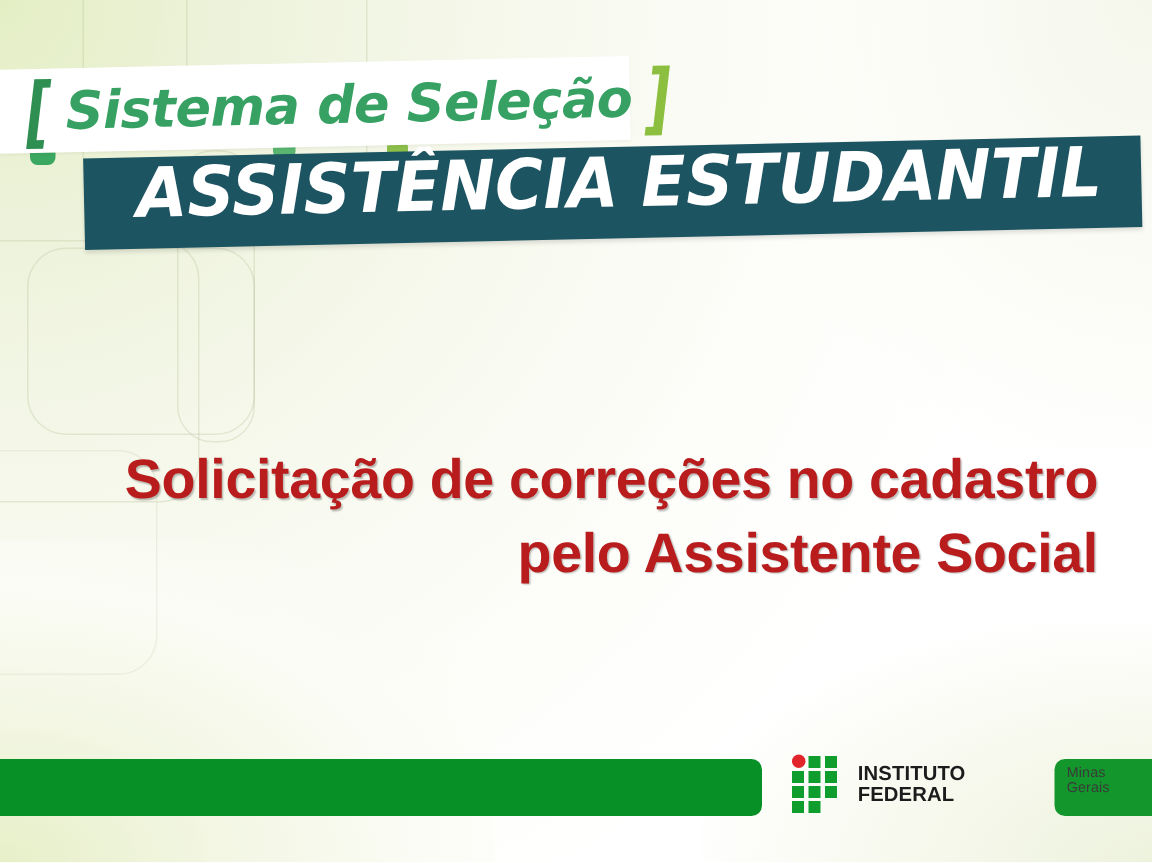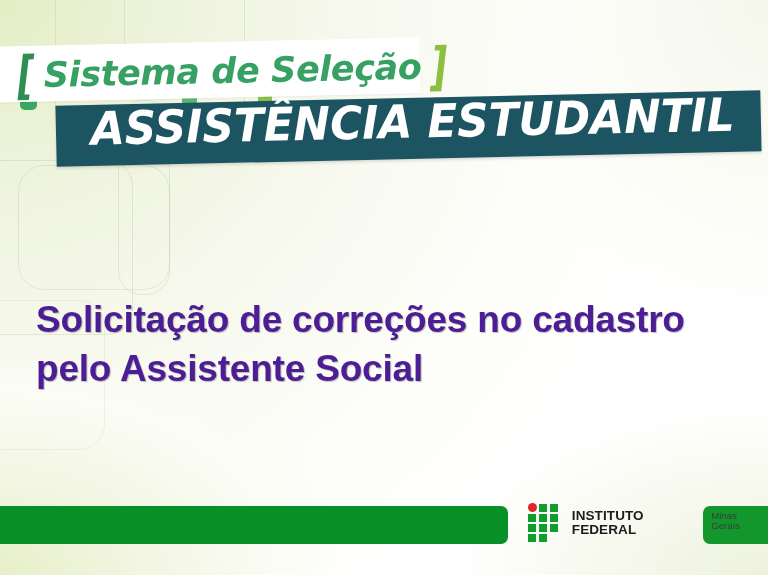--- a/index.html
+++ b/index.html
@@ -115,26 +115,26 @@
     letter-spacing:0px;
     white-space:nowrap;
     transform-origin:left center;
   }
   .assist-text span { transform:scaleX(0.95); display:inline-block; }
 
   
   .main-title {
     position:absolute;
     left:0; top:295px; width:768px;
-    text-align:left;
+    text-align:right;
     font-family:"Liberation Sans", sans-serif;
     font-weight:700;
     font-size:37px;
     line-height:1.33;
-    color:#4c1d95;
+    color:#b91c1c;
     letter-spacing:-0.2px;
     text-shadow:1px 1px 1px rgba(0,0,0,0.25);
     padding:0 36px;
   }
 
   
   .footer-bar {
     position:absolute;
     left:-12px; top:506px;
     width:520px; height:38px;

